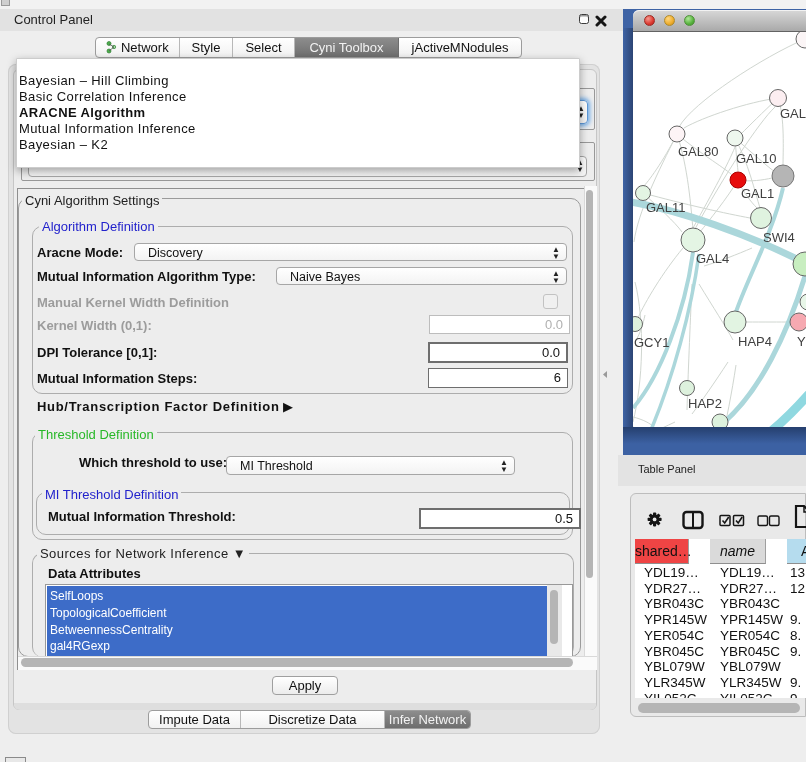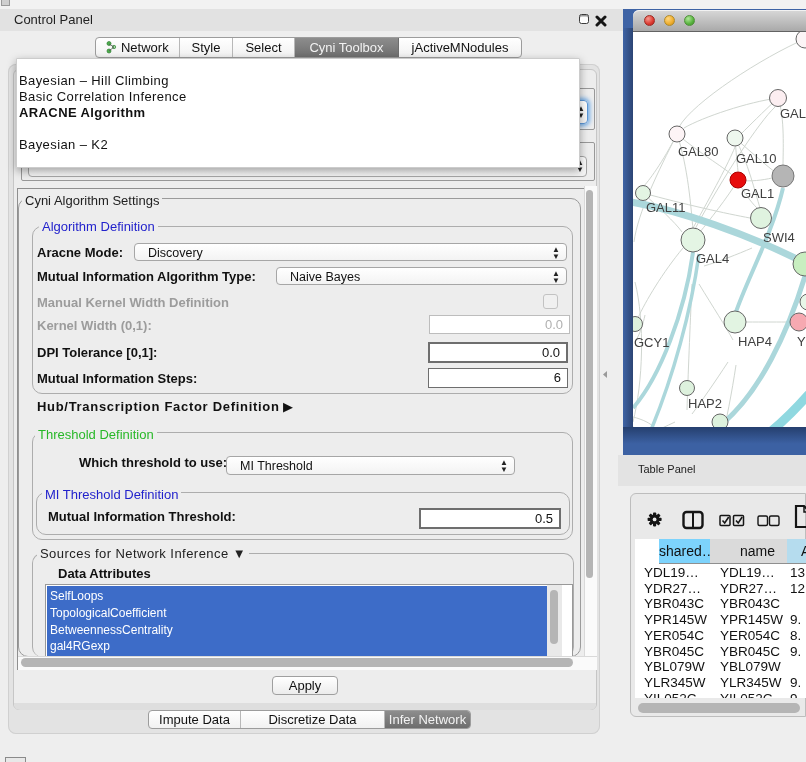--- a/index.html
+++ b/index.html
@@ -136,26 +136,26 @@
 </div>
 <label class="b" style="left:79px; top:455px;">Which threshold to use:</label>
 <div class="combo" style="left:226px; top:456px; width:289px; height:19px;">
     <div class="cv">MI Threshold</div>
     <div class="ar">▲<br>▼</div>
   </div>
 <div class="grp" style="left:36px; top:492px; width:534px; height:43px;">
   <div class="gt" style="color:#2222cc; top:-6px; left:5px;">MI Threshold Definition</div>
 </div>
 <label class="b" style="left:48px; top:509px;">Mutual Information Threshold:</label>
-<div class="field" style="left:419px; top:508px; width:142px; height:21px; border:2px solid #6e6e6e; color:#111; line-height:17px;">0.5</div>
+<div class="field" style="left:419px; top:508px; width:162px; height:21px; border:2px solid #6e6e6e; color:#111; line-height:17px;">0.5</div>
 
 <div class="grp" style="left:32px; top:553px; width:542px; height:104px; border-bottom:none;">
   <div class="gt" style="color:#222; letter-spacing:0.45px; left:4px;">Sources for Network Inference <span style="font-size:13px; letter-spacing:0;">▼</span></div>
 </div>
-<label class="b" style="left:50px; top:566px;padding-left:8px;">Data Attributes</label>
+<label class="b" style="left:40px; top:566px;padding-left:8px;">Data Attributes</label>
 <div class="abs" style="left:45px; top:584px; width:528px; height:73px; background:#fff; border:1px solid #999; overflow:hidden;">
   <div style="position:absolute; left:1px; top:1px; width:500px; height:80px; background:#3d6cc8; color:#fff; font-size:12px; padding:2px 0 0 3px; line-height:16.8px;">SelfLoops<br>TopologicalCoefficient<br>BetweennessCentrality<br>gal4RGexp</div>
   <div style="position:absolute; left:501px; top:0; width:15px; height:80px; background:#e9e9e9;"></div>
   <div class="thumb" style="left:504px; top:5px; width:8px; height:54px;"></div>
 </div>
 
 <div class="sbv" style="left:584px; top:186px; width:13px; height:470px;"></div>
 <div class="thumb" style="left:586px; top:190px; width:7px; height:388px;"></div>
 <div class="sbh" style="left:18px; top:656px; width:579px; height:14px;"></div>
 <div class="thumb" style="left:21px; top:658px; width:552px; height:9px;"></div>
@@ -167,20 +167,21 @@
   <div class="s" style="width:144px;">Discretize Data</div>
   <div class="s sel" style="width:85px;">Infer Network</div>
 </div>
 
 <div class="abs" style="left:5px; top:757px; width:21px; height:10px; background:#e8e8e8; border:1px solid #8a8a8a;"></div>
 
 <div class="abs" id="popup">
   <div class="it" style="top:14px;">Bayesian – Hill Climbing</div>
   <div class="it" style="top:30px;">Basic Correlation Inference</div>
   <div class="it" style="top:46px; font-weight:bold;">ARACNE Algorithm</div>
+  <div class="it" style="top:62px;">Mutual Information Inference</div>
   <div class="it" style="top:78px;">Bayesian – K2</div>
 </div>
 
 <div class="abs" id="blue"></div>
 <div class="abs" id="blueband"></div>
 <div class="abs" id="winshadow"></div>
 <div class="abs" id="netwin">
   <div class="abs" id="nettitle">
     <div class="light" style="left:11px; background:radial-gradient(circle at 35% 30%, #f59a90, #dd3a30 60%, #b02020); border:1px solid #9d2a22;"></div>
     <div class="light" style="left:31px; background:radial-gradient(circle at 35% 30%, #ffd780, #eead2e 60%, #c78a18); border:1px solid #b08a28;"></div>
@@ -295,22 +296,22 @@
       <path d="M105,26.5 l2.2,2.5 4,-6"></path>
     </g>
     <g fill="none" stroke="#151515" stroke-width="1.4">
       <rect x="127" y="22" width="9.5" height="9.5" rx="1.5"></rect>
       <rect x="138.5" y="22" width="9.5" height="9.5" rx="1.5"></rect>
     </g>
     <path d="M165,12 h8 l6,6 v15 h-14 z" fill="none" stroke="#151515" stroke-width="2.2"></path>
     <path d="M173,12 v6 h6" fill="none" stroke="#151515" stroke-width="1.5"></path>
   </svg>
   <div id="tablewrap">
-    <div class="hcell" style="left:0; width:54px; background:#7dd3fc;margin-left:24px;">shared…</div>
-    <div class="hcell" style="left:75px; width:96px; background:#dadada;">name</div>
+    <div class="hcell" style="left:0; width:54px; background:#ef4444;">shared…</div>
+    <div class="hcell" style="left:75px; width:56px; background:#dadada;font-style:italic;">name</div>
     <div class="hcell" style="left:152px; width:20px; background:#b5dcee; text-align:left; padding-left:14px;">A</div>
     <div class="trow" style="left:9px; top:26px;">YDL19…</div>
       <div class="trow" style="left:85px; top:26px;">YDL19…</div>
       <div class="trow" style="left:155px; top:26px;">13</div>
     <div class="trow" style="left:9px; top:41.7px;">YDR27…</div>
       <div class="trow" style="left:85px; top:41.7px;">YDR27…</div>
       <div class="trow" style="left:155px; top:41.7px;">12</div>
     <div class="trow" style="left:9px; top:57.4px;">YBR043C</div>
       <div class="trow" style="left:85px; top:57.4px;">YBR043C</div>
     <div class="trow" style="left:9px; top:73.1px;">YPR145W</div>

